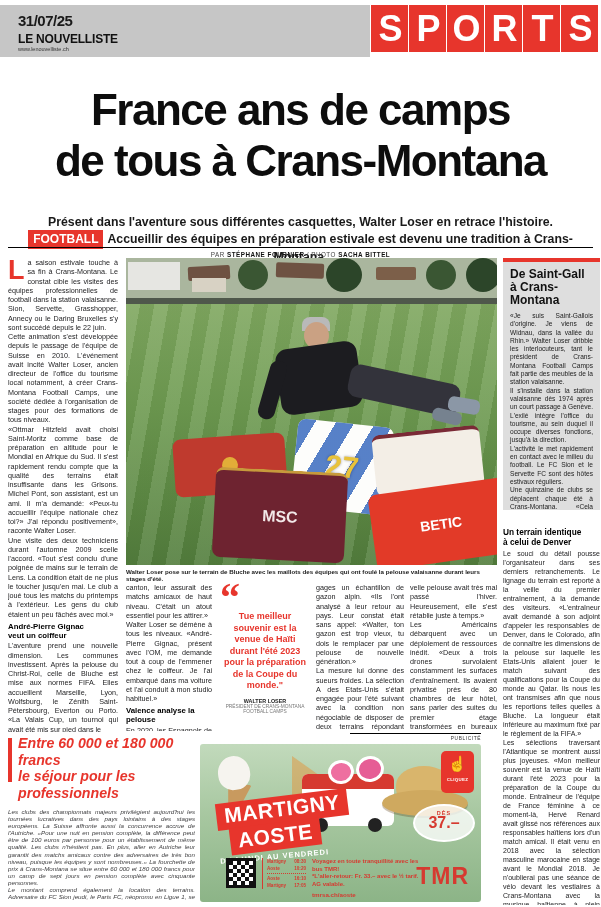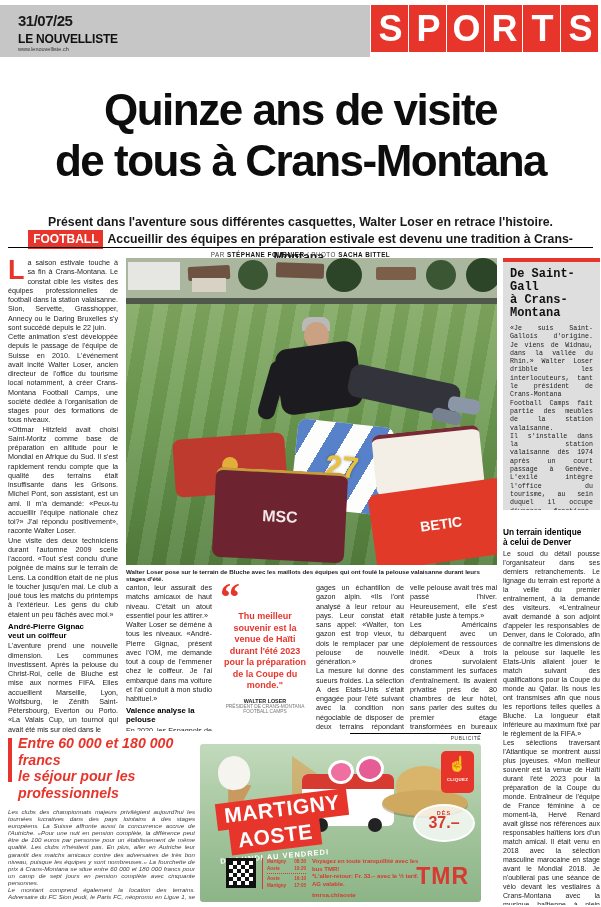--- a/index.html
+++ b/index.html
@@ -44,21 +44,21 @@
   .ph-fence { position:absolute; left:0; top:40px; width:371px; height:6px; background:#4f584b; }
   .ph-grass { position:absolute; left:0; top:46px; width:371px; height:261px;
       background:linear-gradient(180deg,#7fa75f 0%,#6d9a50 40%,#527d3c 100%); }
   .ph-grass:after { content:""; position:absolute; inset:0;
       background:repeating-linear-gradient(100deg, rgba(255,255,255,0.10) 0 14px, rgba(0,0,0,0.04) 14px 28px); }
   .shape { position:absolute; }
   .jersey { position:absolute; border-radius:8px; display:flex; align-items:center; justify-content:center; font-weight:900; }
   .caption { position:absolute; left:126px; top:568px; width:371px; font-size:6.2px; font-weight:bold; color:#1a1a1a; }
 
   
-  .sidebox { position:absolute; left:503px; top:258px; width:97px; height:252px; background:#dedede; border-top:4px solid #e7352c; padding:6px 7px; overflow:hidden;font-family:Liberation Mono, monospace; }
+  .sidebox { position:absolute; left:503px; top:258px; width:97px; height:252px; background:#dedede; border-top:4px solid #e7352c; padding:6px 7px; overflow:hidden; }
   .sidebox h3 { font-size:12px; line-height:13px; font-weight:900; color:#111; margin-bottom:5px; }
   .sidebox p { font-size:6.6px; line-height:8.3px; text-align:justify; color:#222; }
   .sidehead { position:absolute; left:503px; top:528px; width:97px; font-weight:bold; font-size:8.3px; line-height:9.5px; color:#000; }
   .sidetext { position:absolute; left:503px; top:549px; width:97px; height:356px; font-size:7px; line-height:9px; text-align:justify; color:#1c1c1e; overflow:hidden; }
 
   
   .infobox { position:absolute; left:8px; top:735px; width:187px; height:167px; overflow:hidden;font-style:italic; }
   .infobox .bar { position:absolute; left:0; top:3px; width:4px; height:44px; background:#e7352c; }
   .infobox h2 { margin-left:10px; color:#e7352c; font-size:14.2px; line-height:16.5px; font-weight:bold; }
   .infobox .it { margin-top:7px; font-size:6.2px; line-height:7.1px; text-align:justify; color:#3a3a3c; }
@@ -101,21 +101,21 @@
   <div class="sports">
     <div class="tile">S</div>
     <div class="tile">P</div>
     <div class="tile">O</div>
     <div class="tile">R</div>
     <div class="tile">T</div>
     <div class="tile">S</div>
   </div>
 
   <div class="headline">
-    <div>Quinze ans de visite</div>
+    <div>France ans de camps</div>
     <div>de tous à Crans-Montana</div>
   </div>
 
   <div class="deck">
     <div>Présent dans l'aventure sous différentes casquettes, Walter Loser en retrace l'histoire.</div>
     <div><span class="tag">FOOTBALL</span><span>Accueillir des équipes en préparation estivale est devenu une tradition à Crans-Montana.</span></div>
   </div>
   <div class="rule"></div>
   <div class="byline">
     <span>PAR</span>
@@ -178,21 +178,21 @@
 
   <div class="bodytext" style="left:126px; top:583px; width:86px; height:148px;">
     <p>canton, leur assurait des matchs amicaux de haut niveau. C'était un atout essentiel pour les attirer.»</p>
     <p>Walter Loser se démène à tous les niveaux. «André-Pierre Gignac, présent avec l'OM, me demande tout à coup de l'emmener chez le coiffeur. Je l'ai embarqué dans ma voiture et l'ai conduit à mon studio habituel.»</p>
     <div class="colhead">Valence analyse la pelouse</div>
     <p>En 2020, les Espagnols de Valence rapatrient dans leurs ba-</p>
   </div>
 
   <div class="pullquote">
     <div class="qmark">“</div>
-    <div class="qtext">Thu meilleur souvenir est la venue de Haïti durant l'été 2023 pour la préparation de la Coupe du monde."</div>
+    <div class="qtext">Tue meilleur souvenir est la venue de Haïti durant l'été 2023 pour la préparation de la Coupe du monde."</div>
     <div class="qauthor">WALTER LOSER</div>
     <div class="qrole">PRÉSIDENT DE CRANS-MONTANA FOOTBALL CAMPS</div>
   </div>
 
   <div class="bodytext" style="left:316px; top:583px; width:88px; height:148px;">
     <p>gages un échantillon de gazon alpin. «Ils l'ont analysé à leur retour au pays. Leur constat était sans appel: «Walter, ton gazon est trop vieux, tu dois le remplacer par une pelouse de nouvelle génération.»</p>
     <p>La mesure lui donne des sueurs froides. La sélection A des Etats-Unis s'était engagée pour l'été suivant avec la condition non négociable de disposer de deux terrains répondant aux normes des compétitions internationales pour les séances d'entraînement. «La nou-</p>
   </div>
 
   <div class="bodytext" style="left:410px; top:583px; width:87px; height:148px;">

